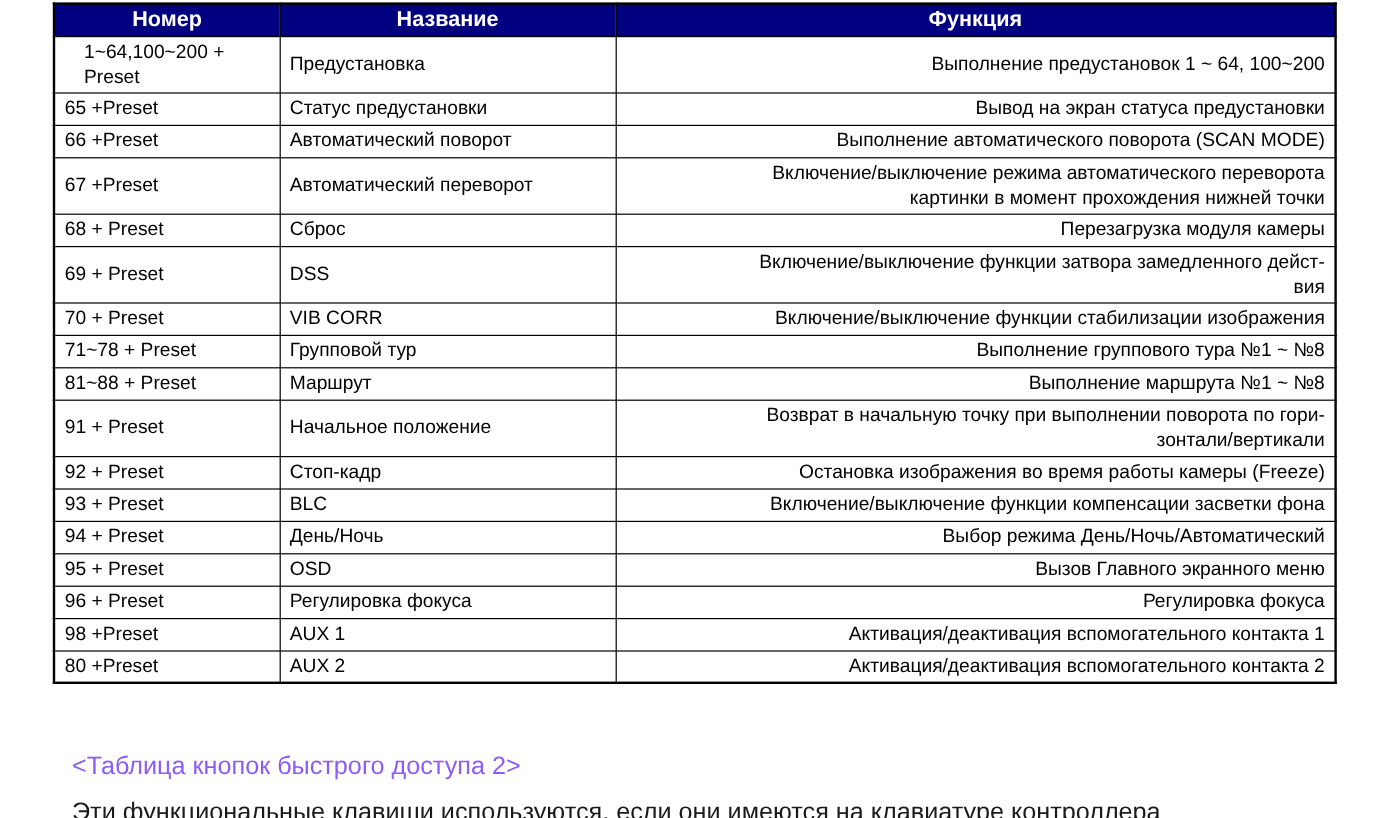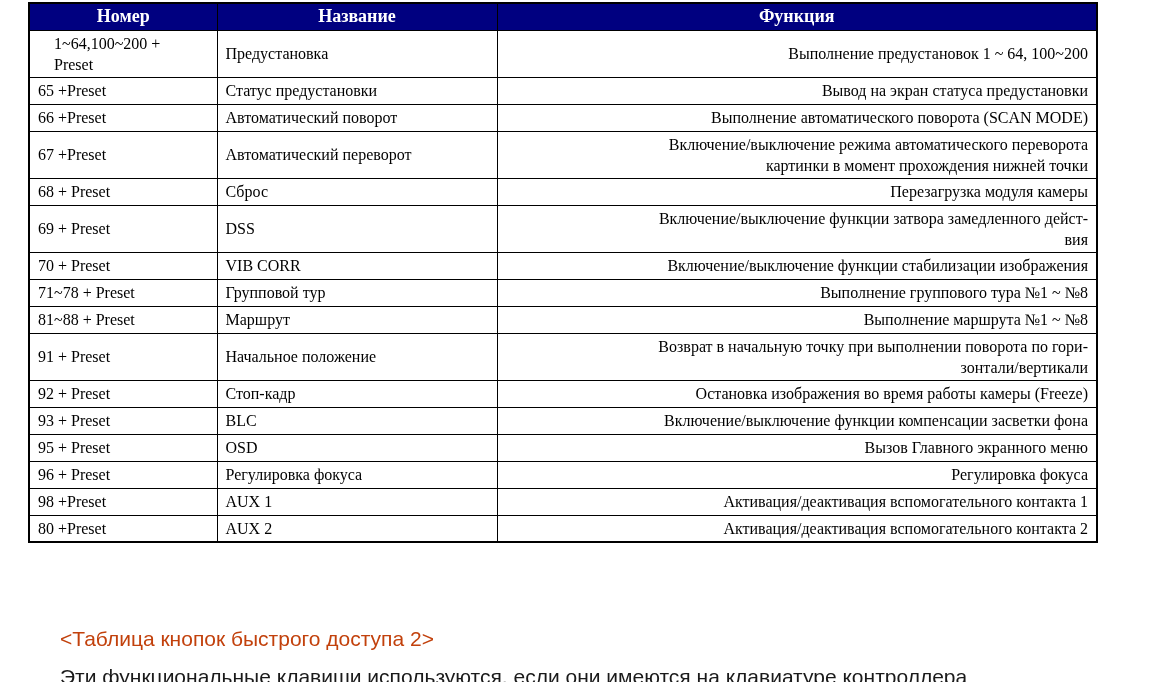--- a/index.html
+++ b/index.html
@@ -11,28 +11,27 @@
     font-family: "Liberation Sans", "DejaVu Sans", sans-serif;
     color: #000000;
   }
   .page {
     position: relative;
     width: 1161px;
     height: 682px;
   }
   table.shortcut-table {
     position: absolute;
-    left: 28px;
+    left: 44px;
     top: 2px;
     width: 1068px;
     border-collapse: collapse;
     table-layout: fixed;
     border: 2px solid #000000;
     font-size: 16px;
-    font-family: Liberation Serif, serif;
   }
   table.shortcut-table th {
     background: #000080;
     color: #ffffff;
     font-weight: bold;
     font-size: 18px;
     height: 27px;
     border: 1px solid #000000;
     text-align: center;
     vertical-align: middle;
@@ -49,21 +48,21 @@
   td.cell-number { text-align: left; padding: 2px 6px; }
   tbody tr:first-child td.cell-number { text-align: left; padding-left: 24px; }
   td.cell-name { text-align: left; padding-left: 11px; }
   td.cell-function { text-align: right; padding-left: 10px; }
 
   .caption {
     position: absolute;
     left: 60px;
     top: 627px;
     font-size: 21px;
-    color: #c2410c;
+    color: #8b5cf6;
     white-space: nowrap;
   }
   .footer-text {
     position: absolute;
     left: 60px;
     top: 665px;
     font-size: 21px;
     color: #1a1a1a;
     white-space: nowrap;
   }
@@ -156,20 +155,25 @@
       <td class="cell-name">Стоп-кадр</td>
       <td class="cell-function">Остановка изображения во время работы камеры (Freeze)</td>
     </tr>
 
     <tr>
       <td class="cell-number">93 + Preset</td>
       <td class="cell-name">BLC</td>
       <td class="cell-function">Включение/выключение функции компенсации засветки фона</td>
     </tr>
 
+    <tr>
+      <td class="cell-number">94 + Preset</td>
+      <td class="cell-name">День/Ночь</td>
+      <td class="cell-function">Выбор режима День/Ночь/Автоматический</td>
+    </tr>
 
     <tr>
       <td class="cell-number">95 + Preset</td>
       <td class="cell-name">OSD</td>
       <td class="cell-function">Вызов Главного экранного меню</td>
     </tr>
 
     <tr>
       <td class="cell-number">96 + Preset</td>
       <td class="cell-name">Регулировка фокуса</td>

